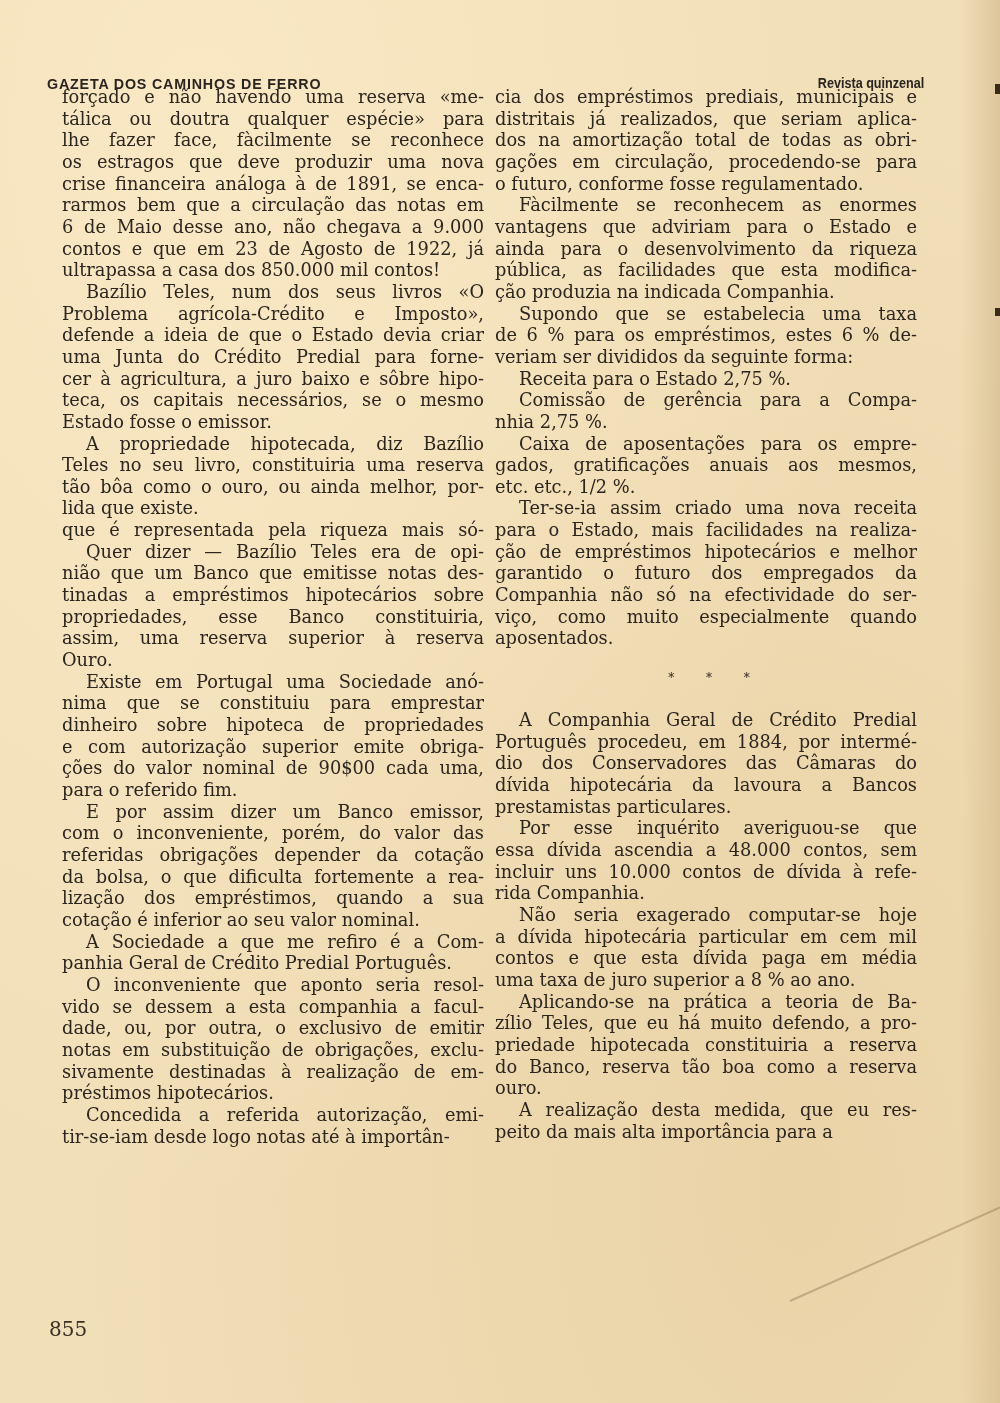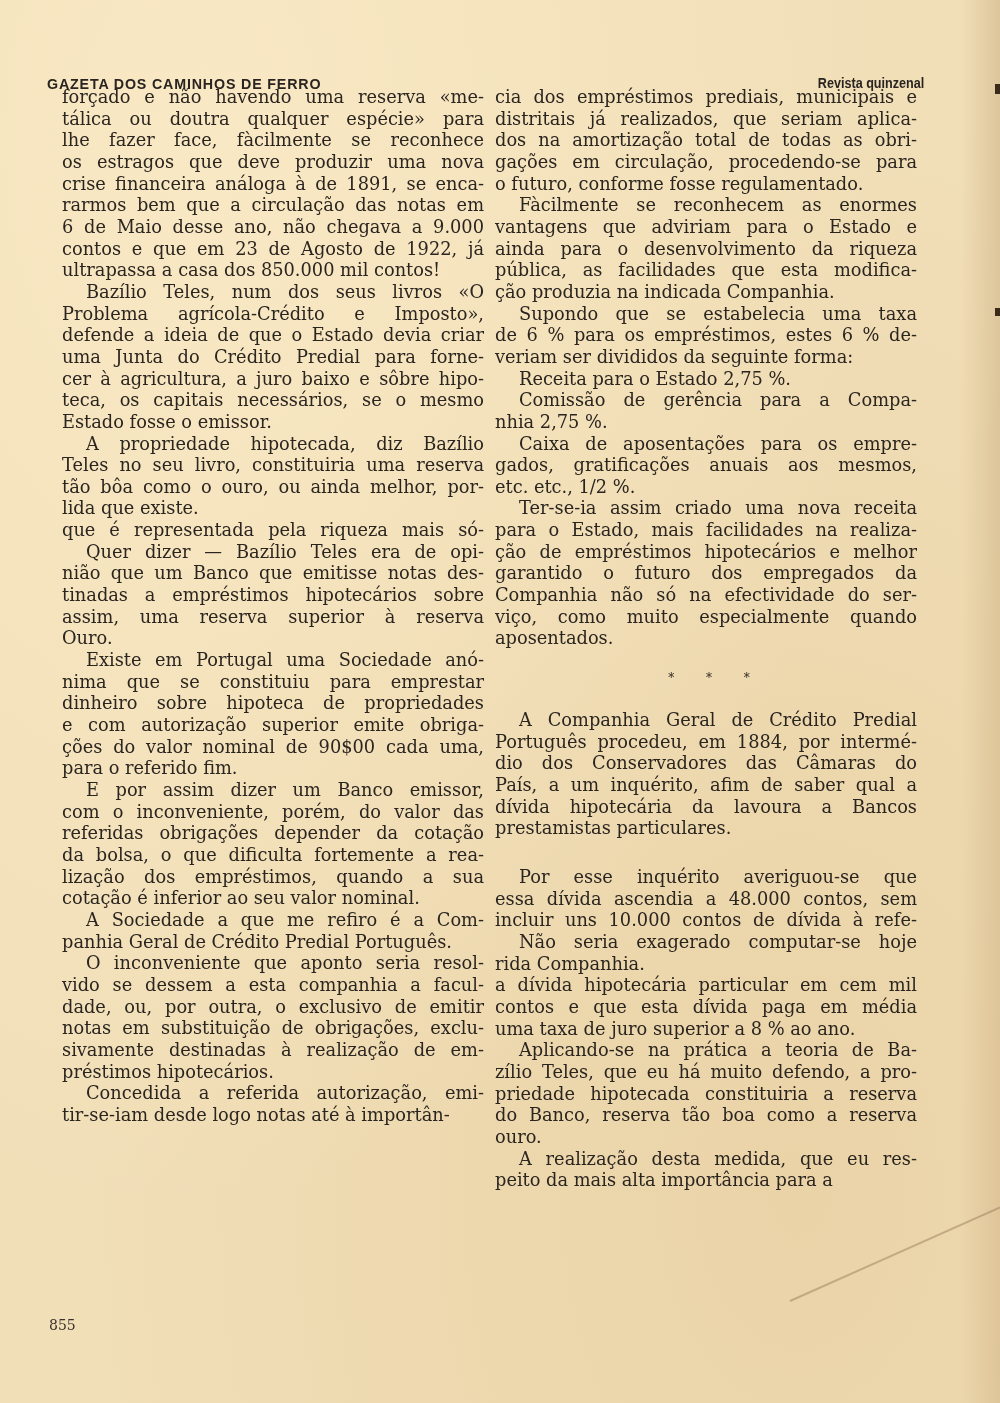--- a/index.html
+++ b/index.html
@@ -38,21 +38,21 @@
   .col.left { left: 62px; }
   .col.right { left: 495px; }
   .col .line { display: block; text-align: justify; text-align-last: justify; white-space: nowrap; }
   .col .line.end { text-align-last: left; }
   .separator {
     text-align: center; font-size: 12px; letter-spacing: 14px;
     margin: 22px 0 24px 0; padding-left: 20px; line-height: 14px;
   }
   .page-number {
     position: absolute; left: 49px; top: 1317px;
-    font-size: 14px; color: #3a3028;
+    font-size: 20px; color: #3a3028;
   }
   .edge-mark {
     position: absolute; right: 0; width: 5px; background: #3a2a1a;
   }
   .crease {
     position: absolute; left: 790px; top: 1300px; width: 230px; height: 2px;
     background: rgba(120,90,60,0.35); transform: rotate(-24deg); transform-origin: left center;
   }
 </style>
 </head>
@@ -81,20 +81,21 @@
     <span class="line">teca, os capitais necessários, se o mesmo</span>
     <span class="line end">Estado fosse o emissor.</span>
     <span class="line" style="text-indent: 24px;">A propriedade hipotecada, diz Bazílio</span>
     <span class="line">Teles no seu livro, constituiria uma reserva</span>
     <span class="line">tão bôa como o ouro, ou ainda melhor, por-</span>
     <span class="line end">lida que existe.</span>
     <span class="line">que é representada pela riqueza mais só-</span>
     <span class="line" style="text-indent: 24px;">Quer dizer — Bazílio Teles era de opi-</span>
     <span class="line">nião que um Banco que emitisse notas des-</span>
     <span class="line">tinadas a empréstimos hipotecários sobre</span>
+    <span class="line">propriedades, esse Banco constituiria,</span>
     <span class="line">assim, uma reserva superior à reserva</span>
     <span class="line end">Ouro.</span>
     <span class="line" style="text-indent: 24px;">Existe em Portugal uma Sociedade anó-</span>
     <span class="line">nima que se constituiu para emprestar</span>
     <span class="line">dinheiro sobre hipoteca de propriedades</span>
     <span class="line">e com autorização superior emite obriga-</span>
     <span class="line">ções do valor nominal de 90$00 cada uma,</span>
     <span class="line end">para o referido fim.</span>
     <span class="line" style="text-indent: 24px;">E por assim dizer um Banco emissor,</span>
     <span class="line">com o inconveniente, porém, do valor das</span>
@@ -137,28 +138,27 @@
     <span class="line">para o Estado, mais facilidades na realiza-</span>
     <span class="line">ção de empréstimos hipotecários e melhor</span>
     <span class="line">garantido o futuro dos empregados da</span>
     <span class="line">Companhia não só na efectividade do ser-</span>
     <span class="line">viço, como muito especialmente quando</span>
     <span class="line end">aposentados.</span>
     <div class="separator">* * *</div>
     <span class="line" style="text-indent: 24px;">A Companhia Geral de Crédito Predial</span>
     <span class="line">Português procedeu, em 1884, por intermé-</span>
     <span class="line">dio dos Conservadores das Câmaras do</span>
-    <span class="line">País, a um inquérito, afim de saber qual a</span>
     <span class="line">dívida hipotecária da lavoura a Bancos</span>
     <span class="line end">prestamistas particulares.</span>
-    <span class="line" style="text-indent: 24px; margin-top: 27px;">Por esse inquérito averiguou-se que</span>
+    <span class="line" style="text-indent: 24px;">Por esse inquérito averiguou-se que</span>
     <span class="line">essa dívida ascendia a 48.000 contos, sem</span>
     <span class="line">incluir uns 10.000 contos de dívida à refe-</span>
+    <span class="line end">rida Companhia.</span>
     <span class="line" style="text-indent: 24px;">Não seria exagerado computar-se hoje</span>
-    <span class="line end">rida Companhia.</span>
     <span class="line">a dívida hipotecária particular em cem mil</span>
     <span class="line">contos e que esta dívida paga em média</span>
     <span class="line end">uma taxa de juro superior a 8 % ao ano.</span>
     <span class="line" style="text-indent: 24px;">Aplicando-se na prática a teoria de Ba-</span>
     <span class="line">zílio Teles, que eu há muito defendo, a pro-</span>
     <span class="line">priedade hipotecada constituiria a reserva</span>
     <span class="line">do Banco, reserva tão boa como a reserva</span>
     <span class="line end">ouro.</span>
     <span class="line" style="text-indent: 24px;">A realização desta medida, que eu res-</span>
     <span class="line end">peito da mais alta importância para a</span>

